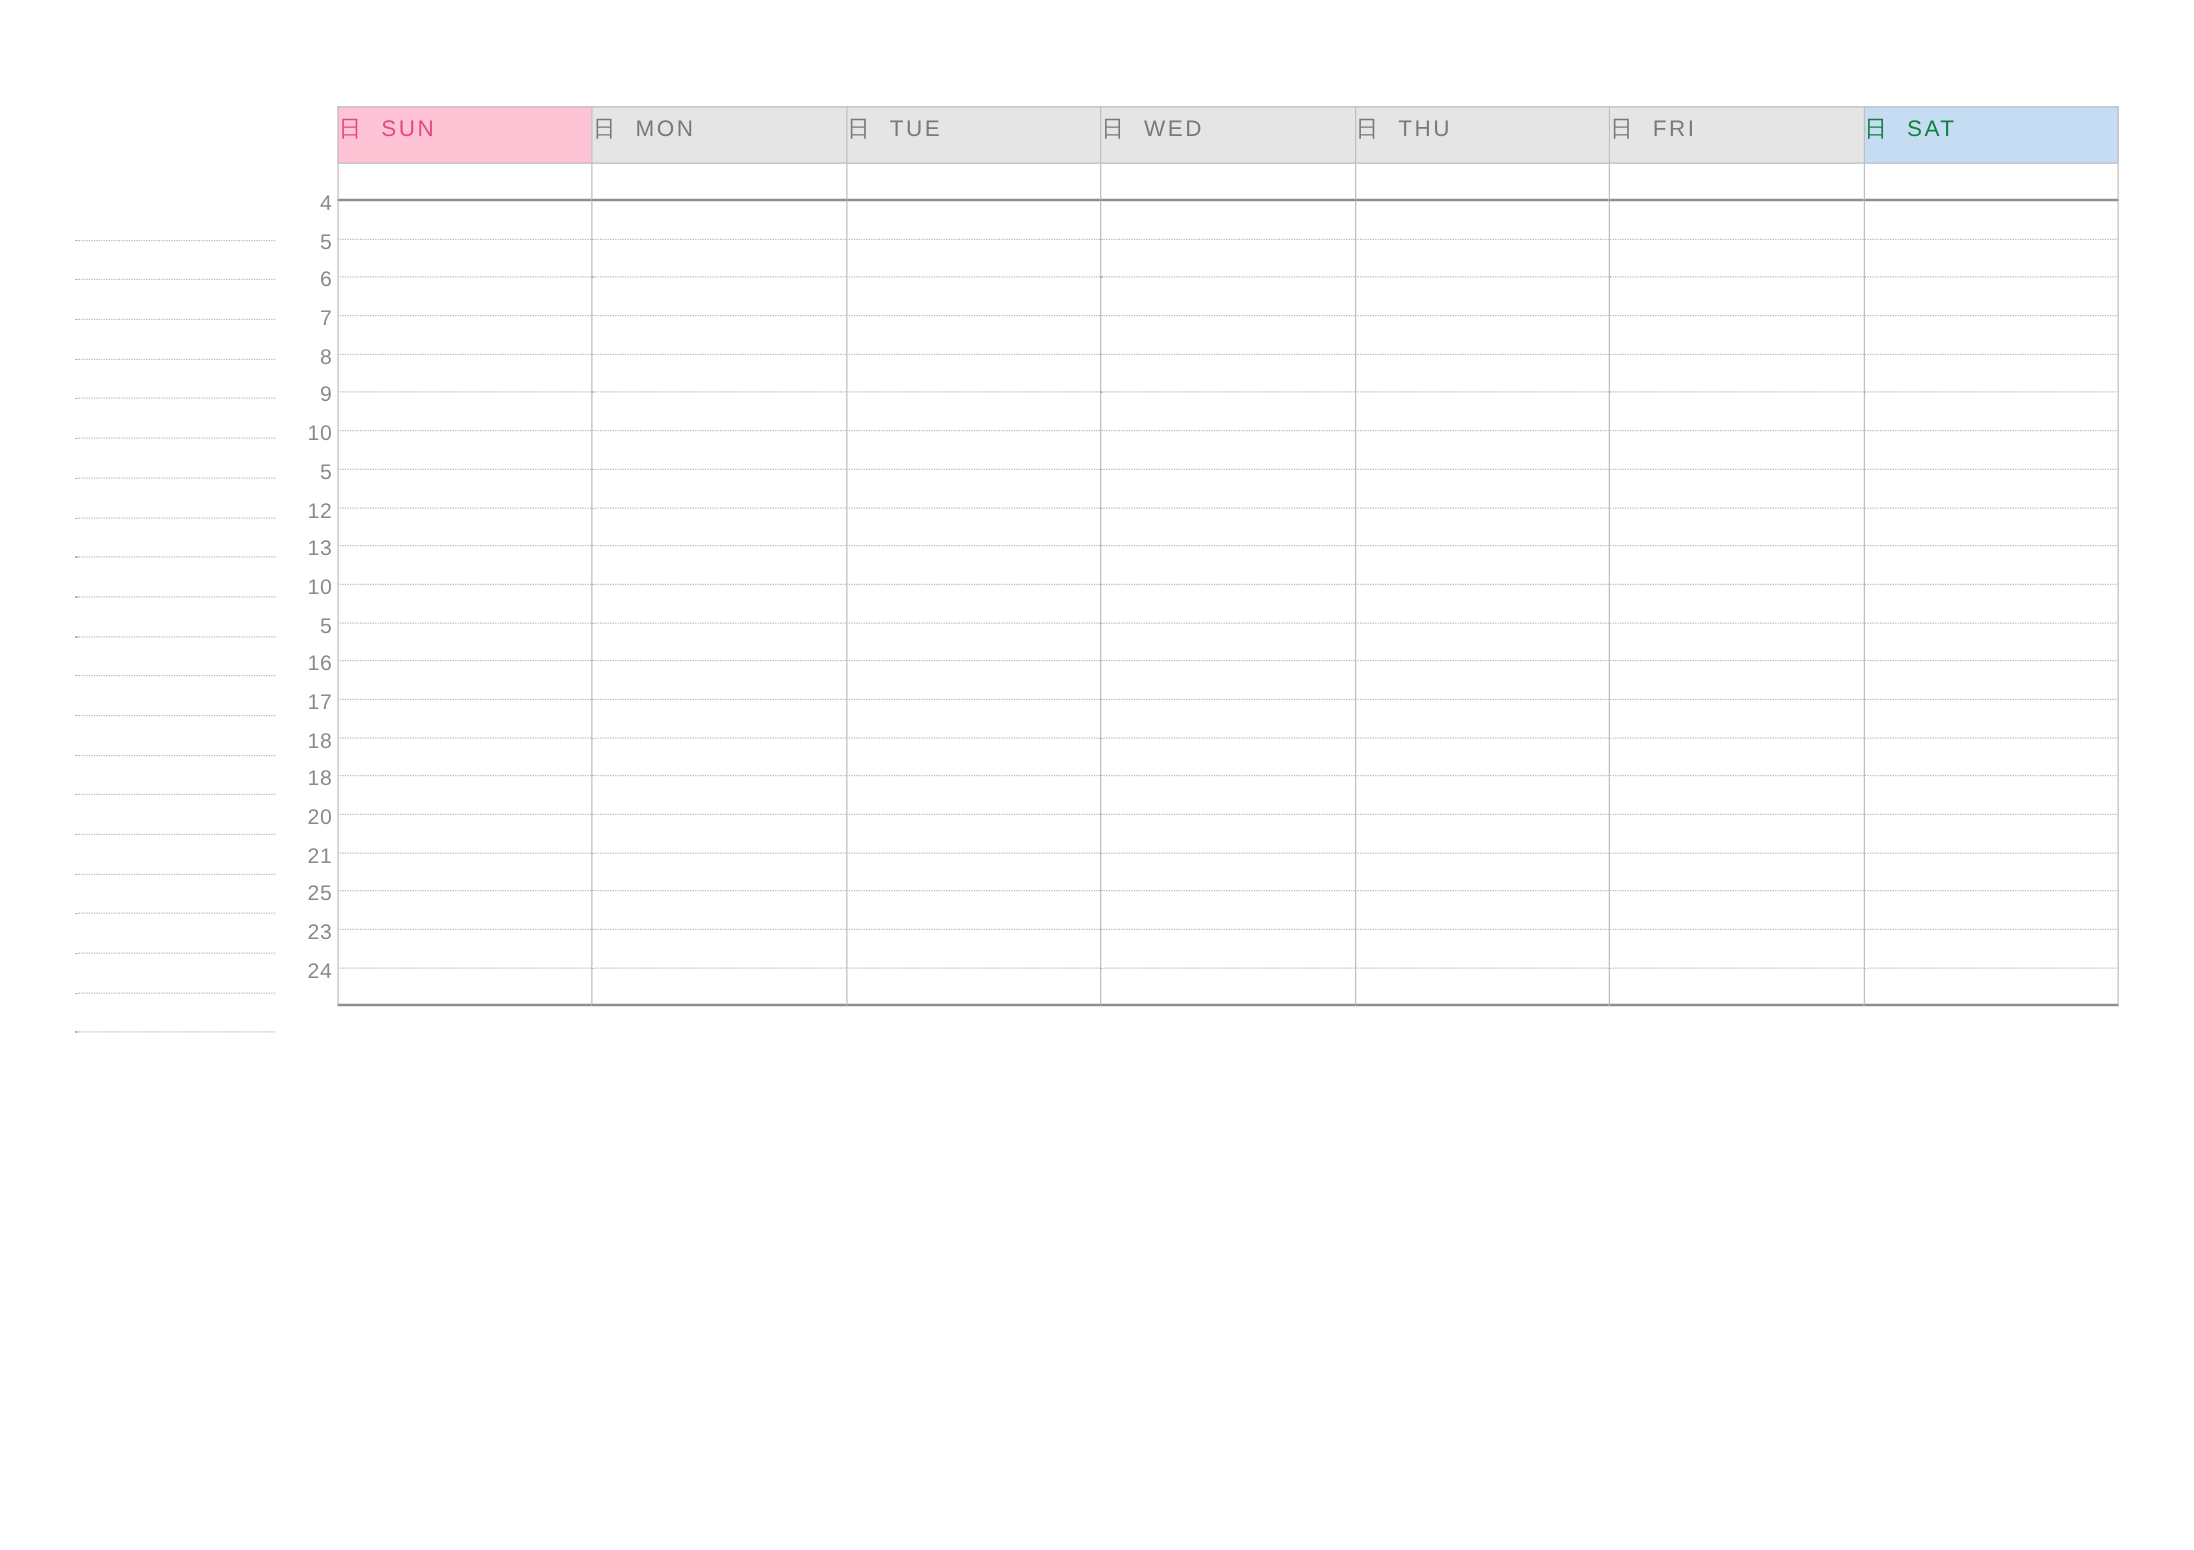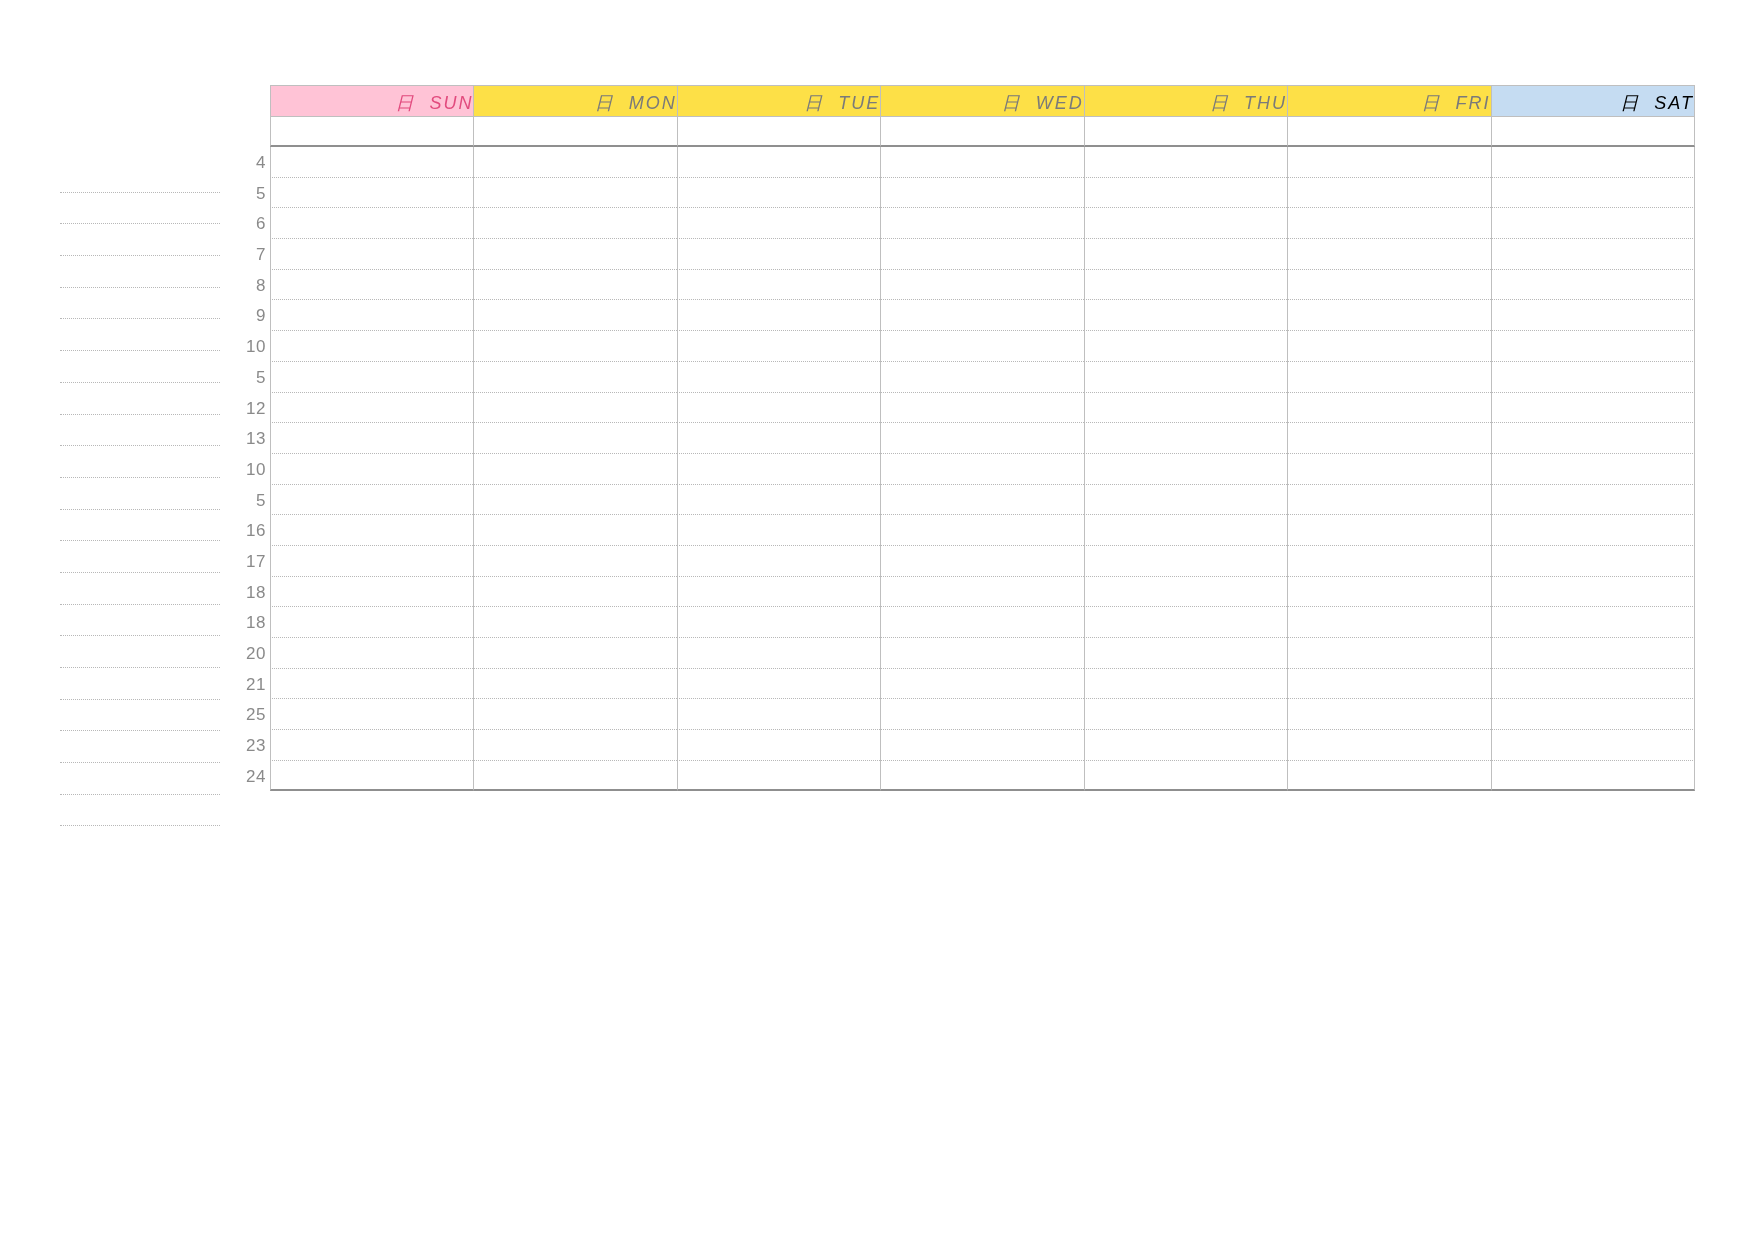--- a/index.html
+++ b/index.html
@@ -56,48 +56,47 @@
   }
   .cell {
     flex: 1;
     box-sizing: border-box;
     border-left: 1px solid #bfbfbf;
   }
   .cell:last-child {
     border-right: 1px solid #bfbfbf;
   }
   .hdr .cell {
-    height: 32px;
+    height: 46px;
     line-height: 34px;
-    text-align: right;
+    text-align: left;
     letter-spacing: 2px;
     font-size: 18px;
     border-top: 1px solid #bfbfbf;
     border-bottom: 1px solid #bfbfbf;
-    font-style: italic;
   }
   .hdr .jp {
     margin-right: 14px;
   }
   .daterow .cell {
     height: 30px;
     border-bottom: 2px solid #8f8f8f;
   }
   .hourrow .cell {
     height: 30.7px;
     border-bottom: 1px dotted #b8b8b8;
   }
   .hourrow:last-child .cell {
     border-bottom: 2px solid #8f8f8f;
   }
 
   
   .sun  { background: #ffc3d6; color: #e24b7e; }
-  .mon, .tue, .wed, .thu, .fri { background: #fde047; color: #7a7a7a; }
-  .sat  { background: #c5dcf2; color: #000000; }
+  .mon, .tue, .wed, .thu, .fri { background: #e5e5e5; color: #7a7a7a; }
+  .sat  { background: #c5dcf2; color: #15803d; }
 </style>
 </head>
 <body>
 
 <div class="page">
   <div class="planner">
 
     <div class="notes" id="notes">
         <div class="note-line"></div>
         <div class="note-line"></div>

